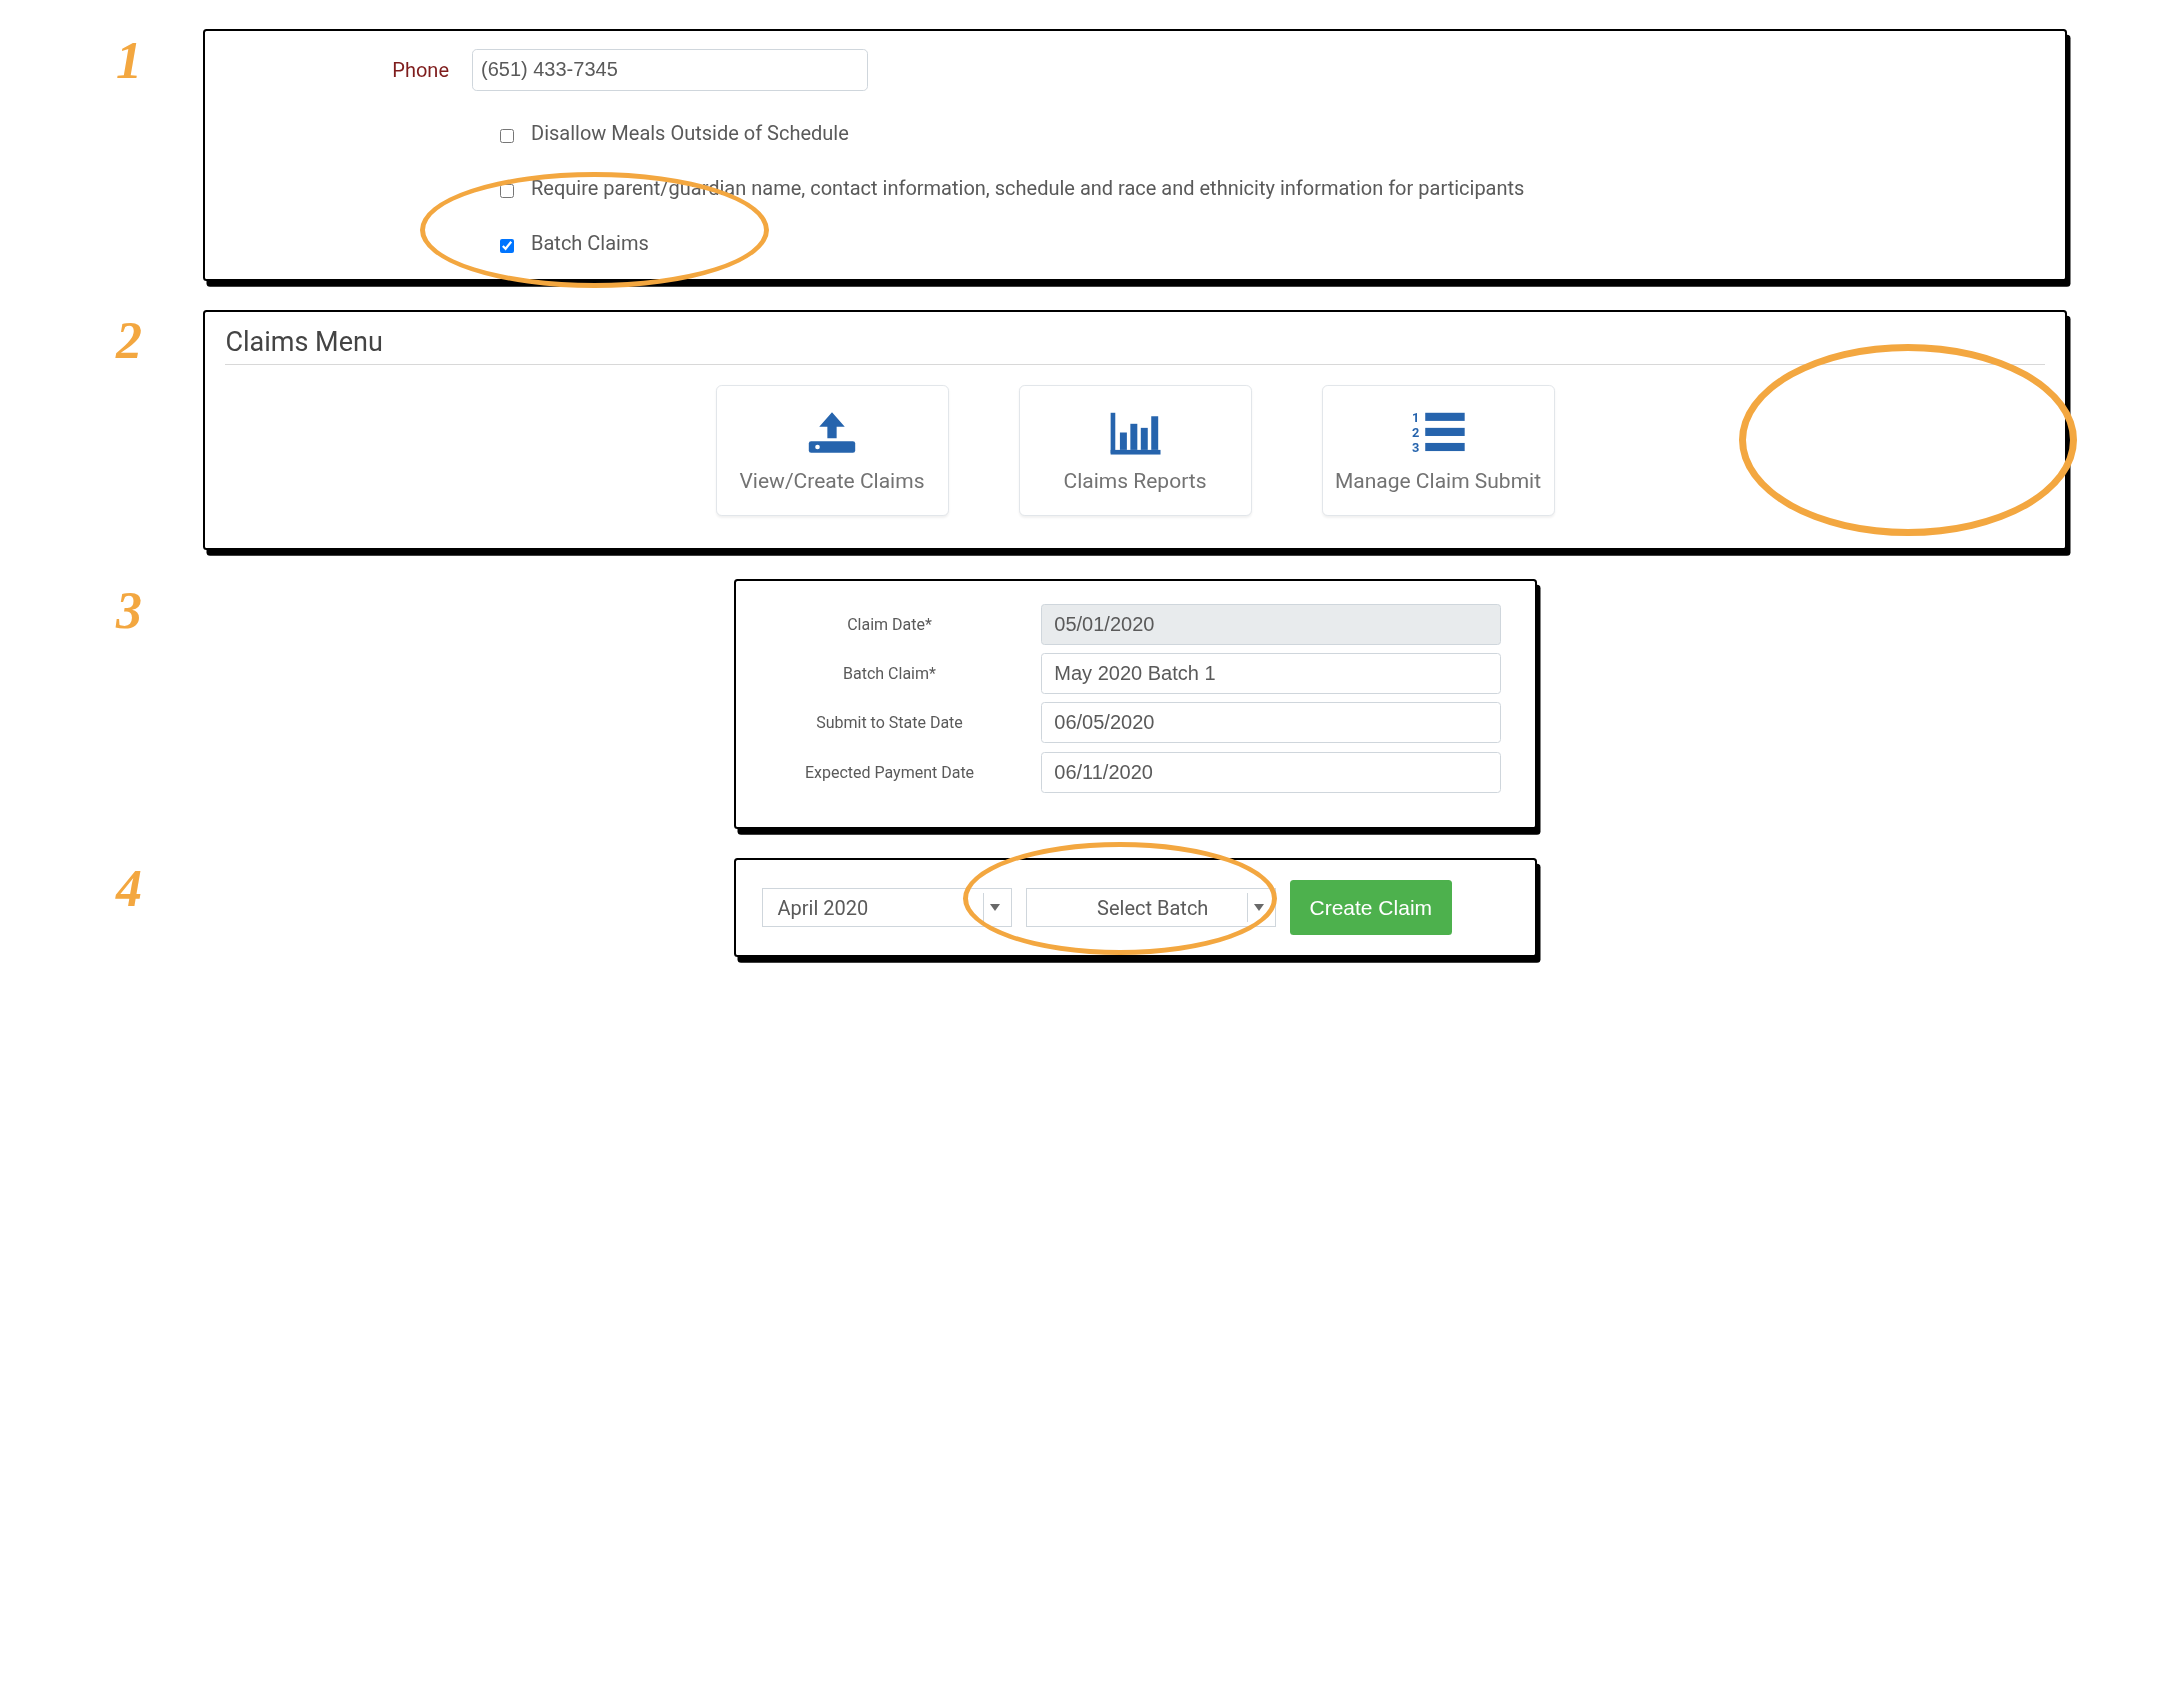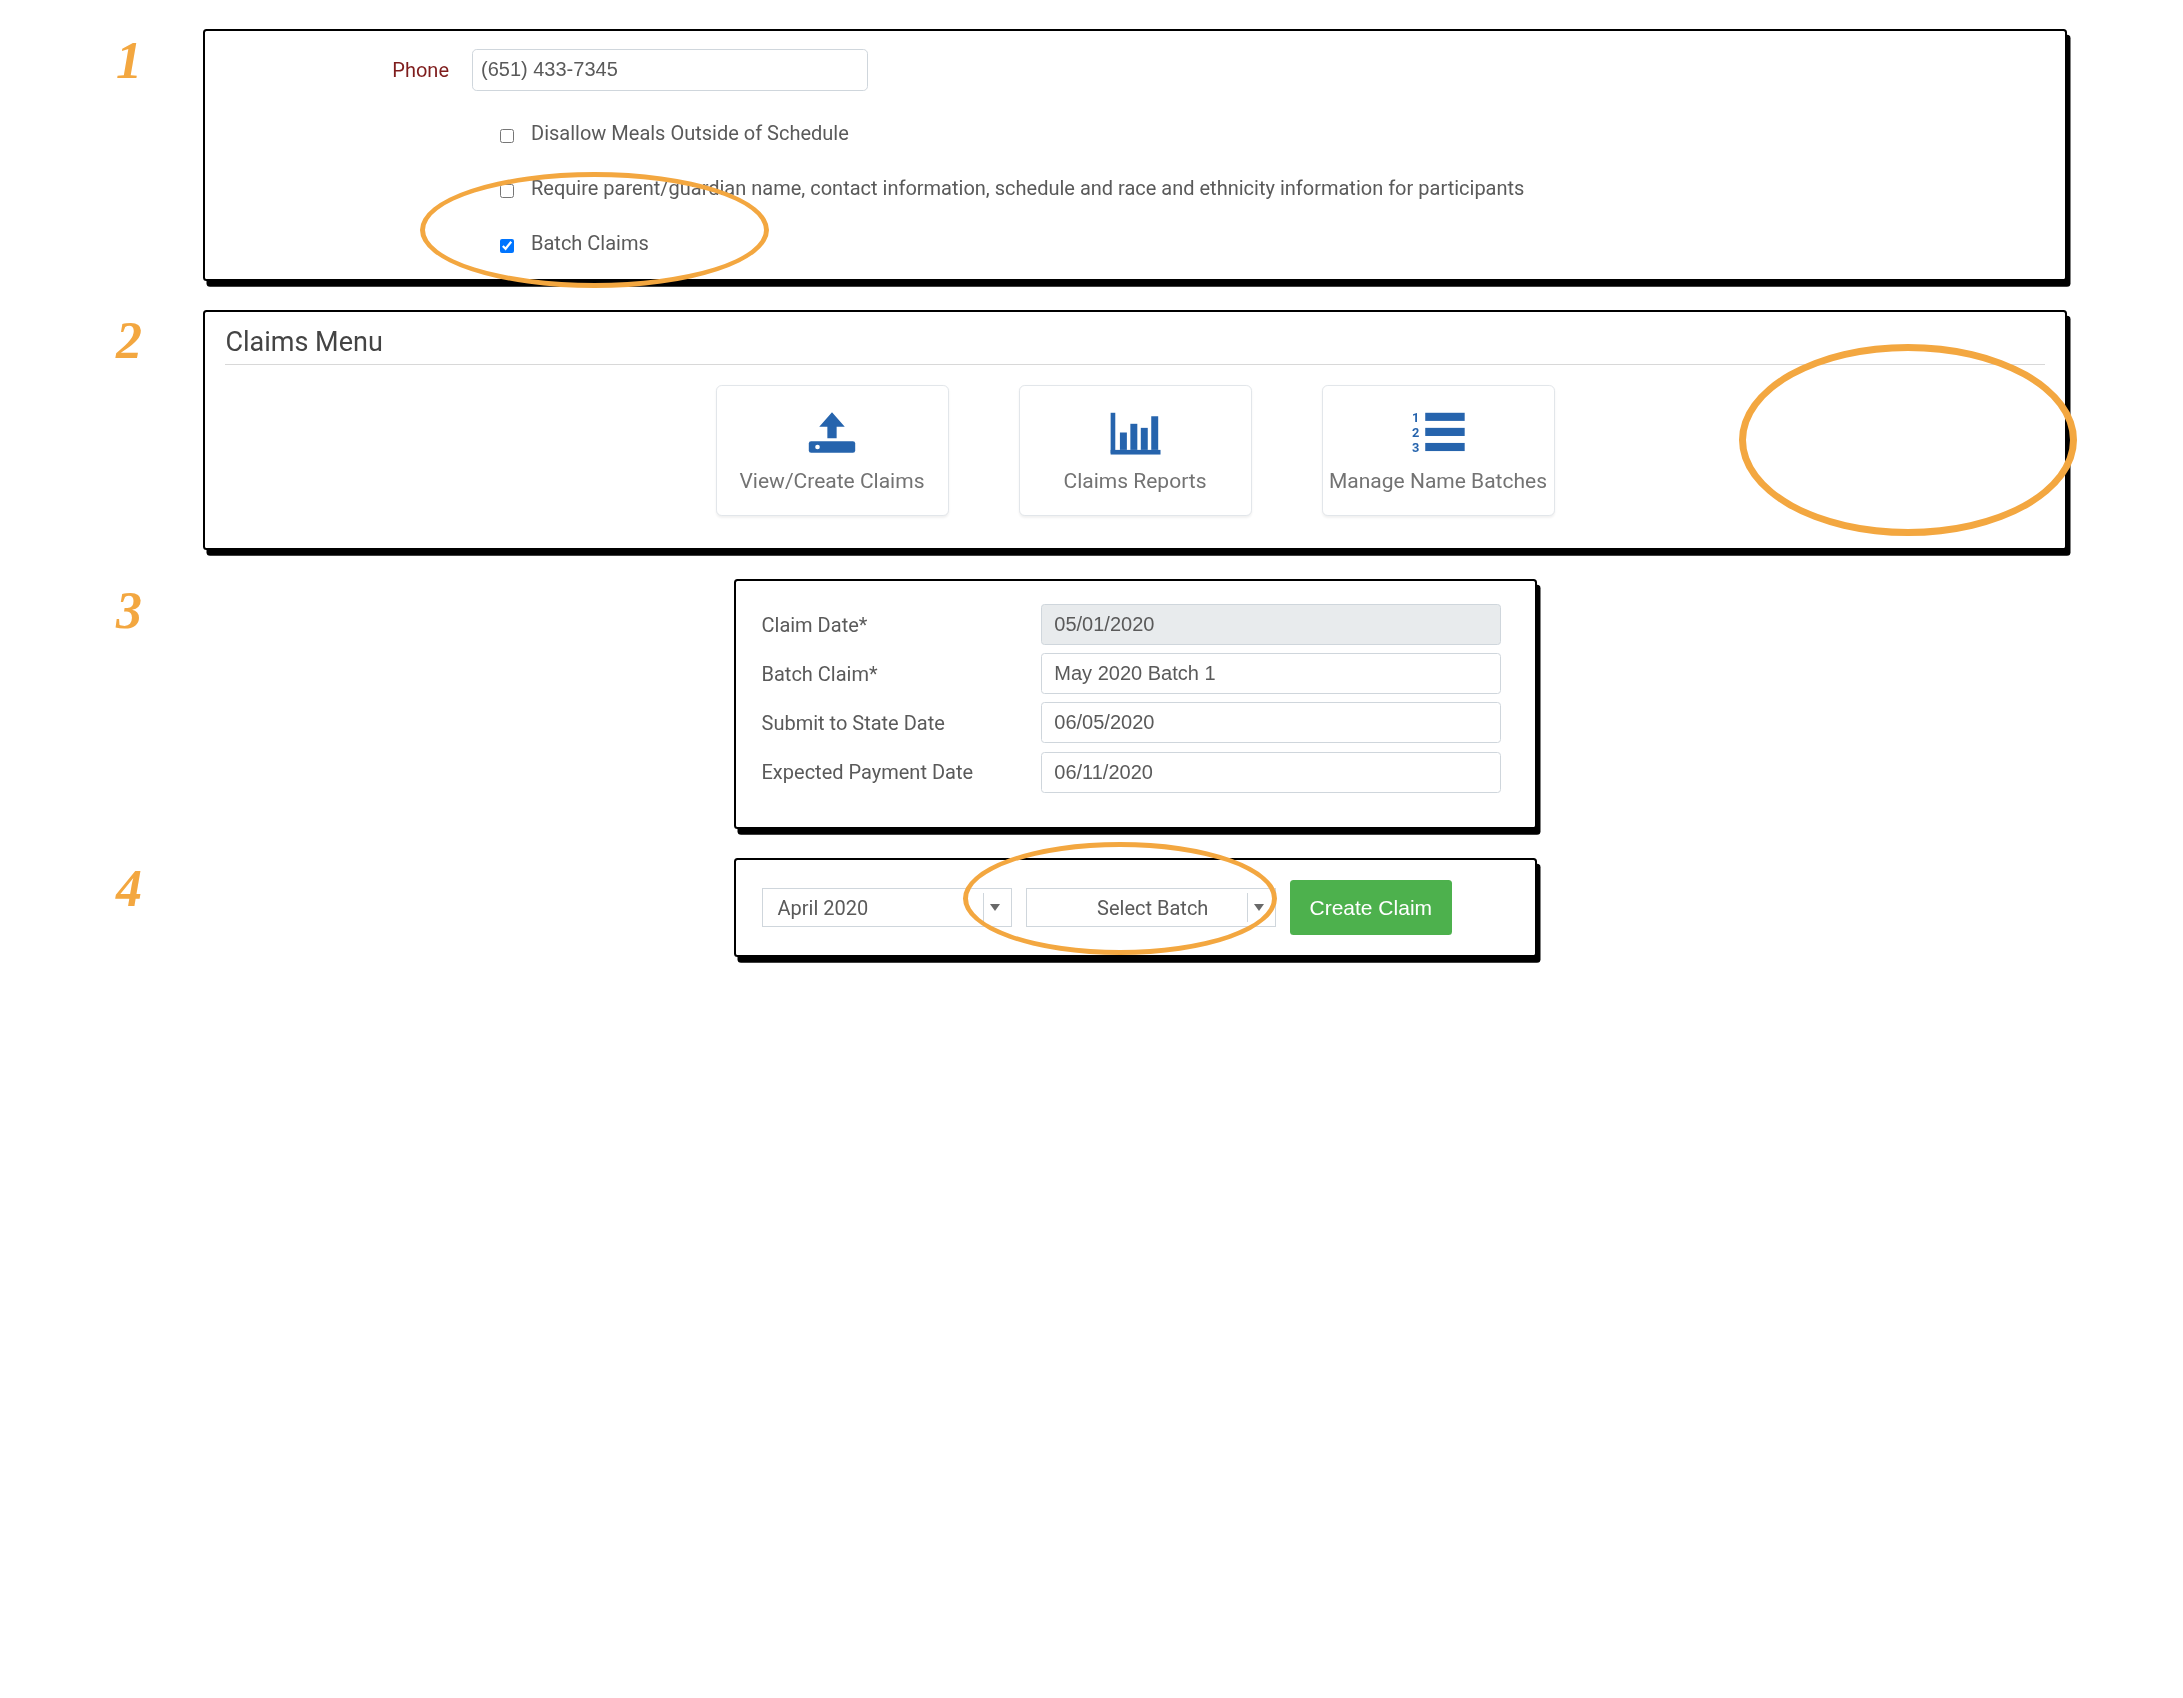--- a/index.html
+++ b/index.html
@@ -118,23 +118,23 @@
   .ellipse2 { right: -11.6px; top: 32px; width: 338px; height: 192px; border-width: 7px; }
 
   
   .panel3 {
     width: 803px;
     padding: 23px 26px 26px 26px;
   }
   .f3-line { display:flex; align-items:center; margin-bottom: 8.1px; }
   .f3-line .lbl3 {
     width: 279px;
-    text-align: left;
+    text-align: center;
     padding-right: 23px;
-    font-size: 20px;
+    font-size: 16px;
     color: #5a5a5a;
   }
   .f3-input {
     height: 41px;
     width: 460px;
     border: 0.6px solid #cfd6dc;
     border-radius: 3.5px;
     font-size: 20px;
     padding: 0 12.8px;
     color: #5a5a5a;
@@ -253,21 +253,21 @@
         <span>
           <svg viewBox="0 0 100 80">
             <text x="5" y="22" font-size="22" font-weight="700" fill="#2664ad">1</text>
             <text x="5" y="48" font-size="22" font-weight="700" fill="#2664ad">2</text>
             <text x="5" y="74" font-size="22" font-weight="700" fill="#2664ad">3</text>
             <rect x="28" y="6" width="68" height="14" fill="#2664ad"></rect>
             <rect x="28" y="32" width="68" height="14" fill="#2664ad"></rect>
             <rect x="28" y="58" width="68" height="14" fill="#2664ad"></rect>
           </svg>
         </span>
-        <span class="tile-label">Manage Name Batches</span>
+        <span class="tile-label">Manage Claim Submit</span>
       </div>
     </div>
     <div class="ellipse ellipse2"></div>
   </div>
 </div>
 
 <div class="step-row">
   <div class="badge">3</div>
   <div class="center-wrap">
     <div class="panel panel3">

